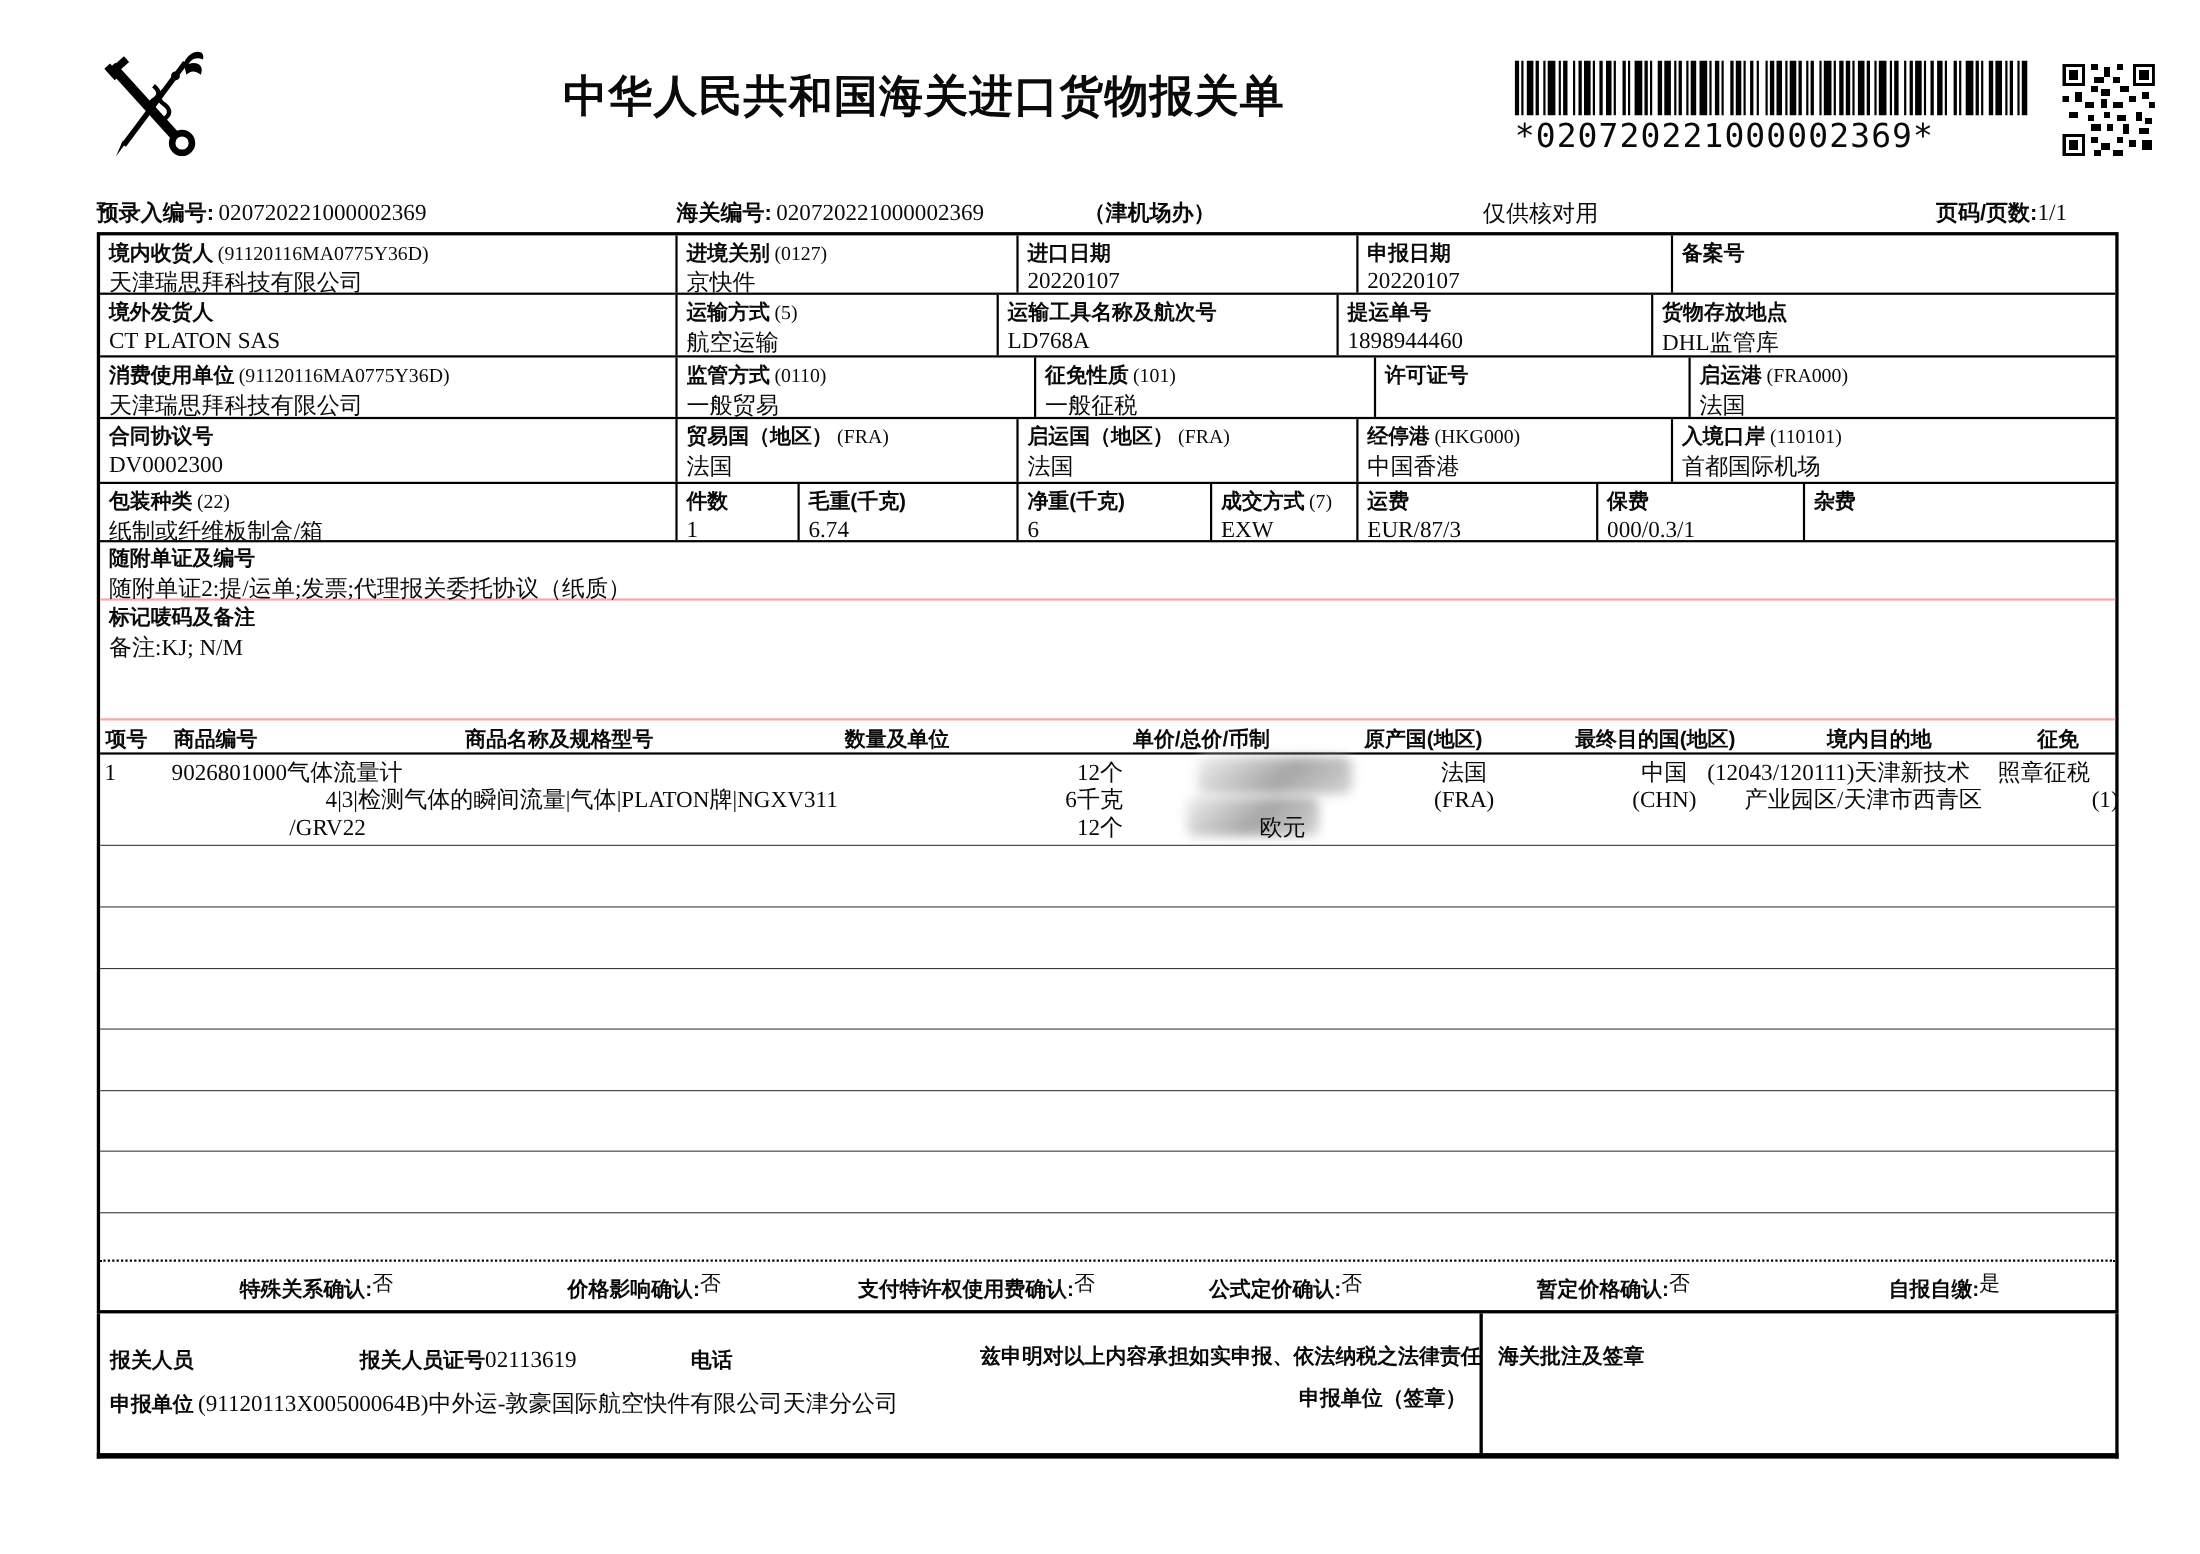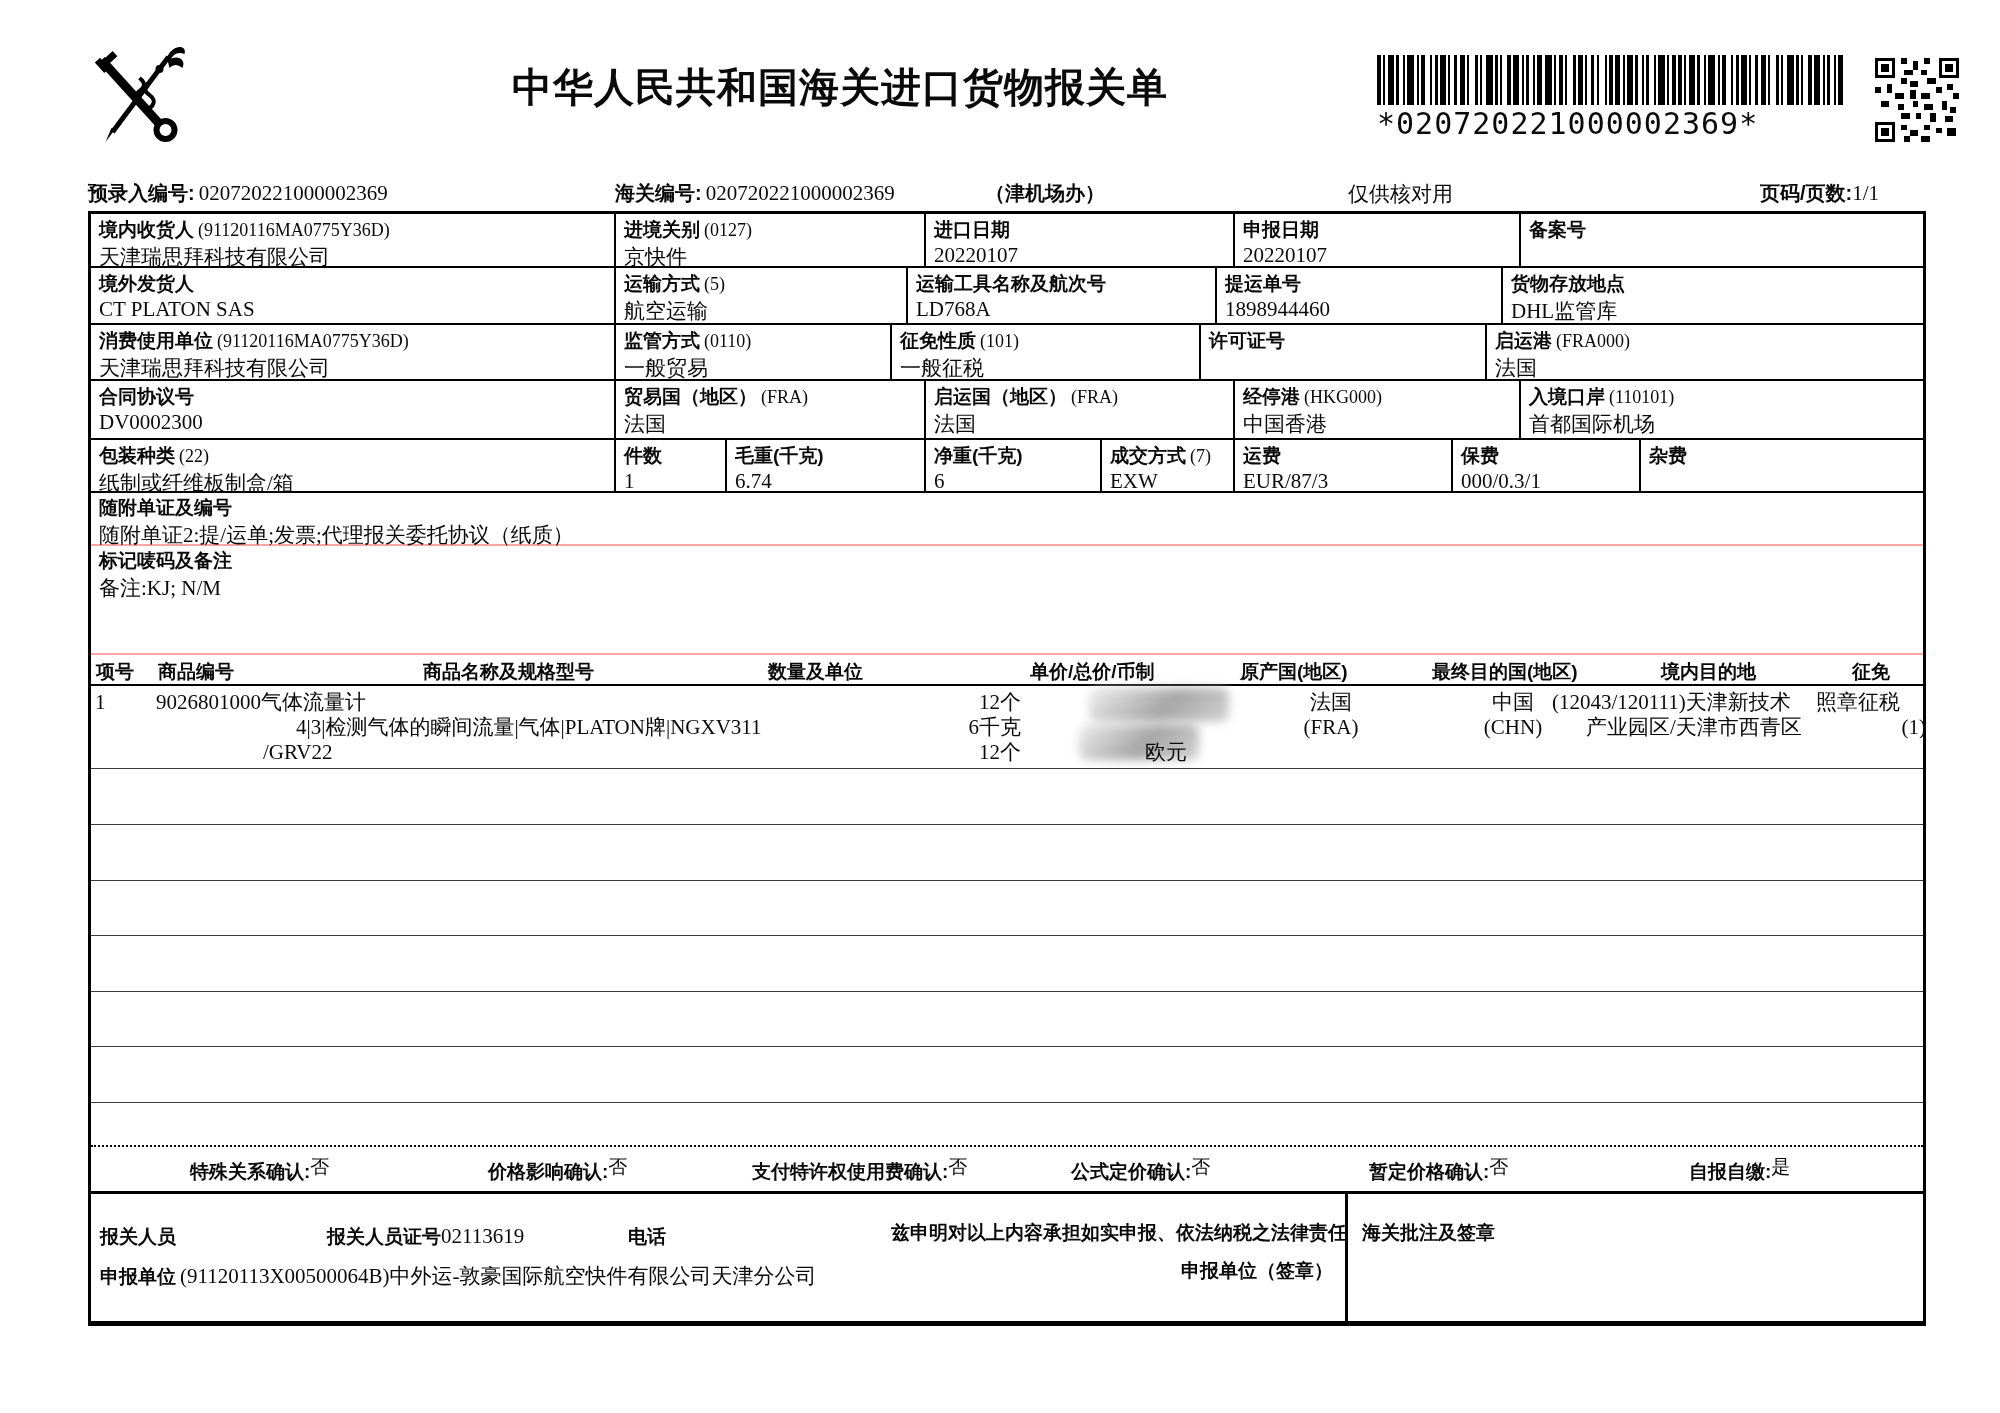--- a/index.html
+++ b/index.html
@@ -32,21 +32,21 @@
   .cell:last-child { border-right: none; flex: 1; }
   .fullrow { border-bottom: 2px solid #fca5a5; padding: 2px 8px; }
   .ghead-row { position: relative; border-bottom: 2px solid #000; height: 31px; }
   .ghead { position: absolute; top: 4px; font-family:"Liberation Sans",sans-serif; font-weight: 700; font-size: 19px; white-space: nowrap; }
   .goods-body { position: relative; height: 461px; border-bottom: 2px dotted #000; }
   .gtxt { position: absolute; font-size: 21px; white-space: nowrap; line-height: 25px; }
   .sep { position: absolute; left: 0; right: 0; height: 0; border-top: 1px solid #3a3a3a; }
   .blurblob { position: absolute; border-radius: 8px; filter: blur(5px);
               background: linear-gradient(135deg,#ededed 0%,#9d9d9d 55%,#cfcfcf 100%); opacity: .9; }
   .confirm-row { position: relative; height: 44px; }
-  .confitem { position: absolute; top: 12px; font-family:"Liberation Sans",sans-serif; font-weight: 700; font-size: 19px; white-space: nowrap; }
+  .confitem { position: absolute; top: 12px; font-family:"Liberation Sans",sans-serif; font-weight: 700; font-size: 19px; white-space: nowrap; margin-left: 28px; }
   .confval { font-family:"Liberation Serif",serif; font-weight: 400; font-size: 19px; position: relative; top: -5px; }
   .footer { display: flex; border: 3px solid #000; border-top: none; border-bottom-width: 5px; height: 132px; }
   .footer-left { position: relative; width: 1257px; border-right: 3px solid #000; }
   .footer-right { position: relative; flex: 1; }
   .fnt { font-size: 21px; }
 </style>
 </head>
 <body>
 
 <div class="page">
@@ -184,21 +184,21 @@
           <div><span class="lbl">货物存放地点</span></div>
           <div class="val">DHL监管库</div>
         </div>
       </div>
 
       <div class="frow" style="height:56px">
         <div class="cell" style="width:525px">
           <div><span class="lbl">消费使用单位</span> <span class="code">(91120116MA0775Y36D)</span></div>
           <div class="val">天津瑞思拜科技有限公司</div>
         </div>
-        <div class="cell" style="width:276px">
+        <div class="cell" style="width:326px">
           <div><span class="lbl">监管方式</span> <span class="code">(0110)</span></div>
           <div class="val">一般贸易</div>
         </div>
         <div class="cell" style="width:309px">
           <div><span class="lbl">征免性质</span> <span class="code">(101)</span></div>
           <div class="val">一般征税</div>
         </div>
         <div class="cell" style="width:286px">
           <div><span class="lbl">许可证号</span></div>
           <div class="val"></div>

